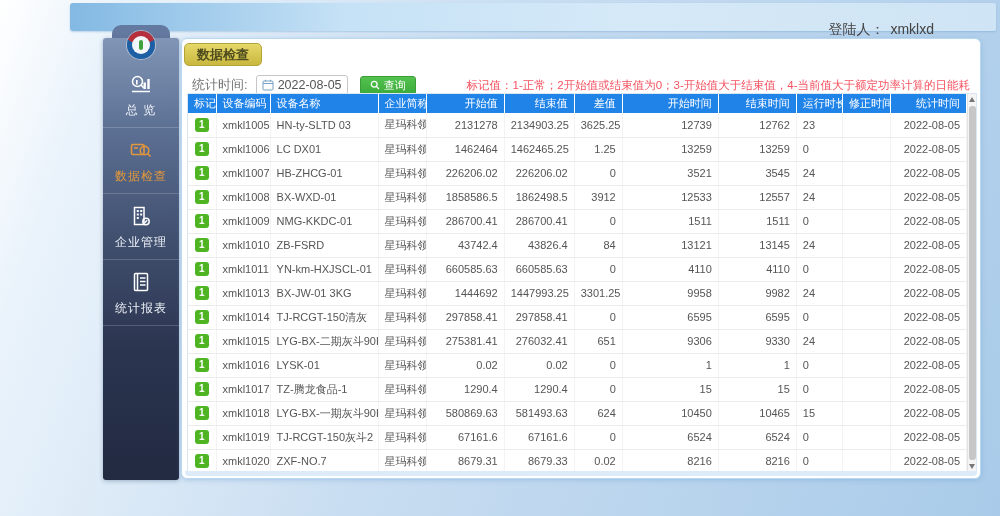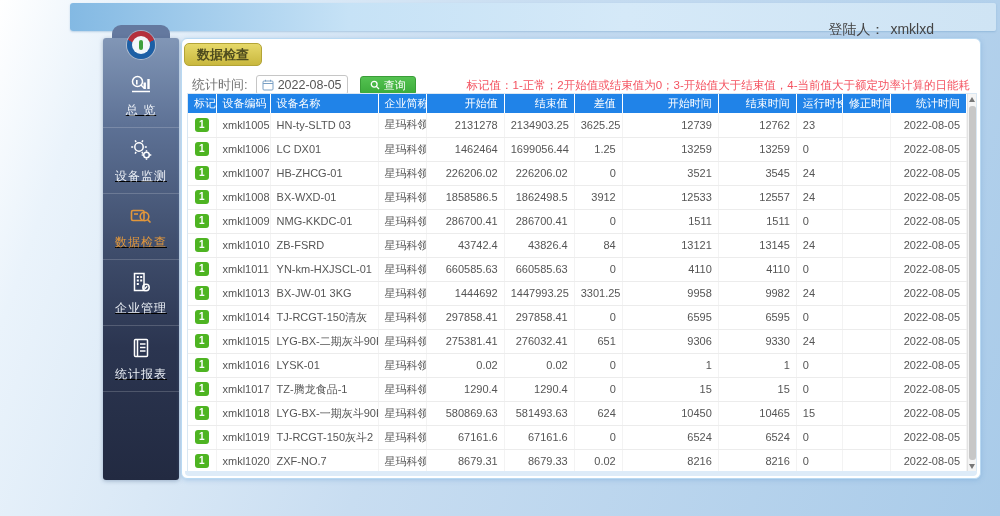--- a/index.html
+++ b/index.html
@@ -41,21 +41,21 @@
     box-shadow: 0 0 0 1px rgba(255,255,255,.4);
   }
   .logo::before {
     content:""; position:absolute; left:5px; top:5px; width:18px; height:18px;
     border-radius:50%; background:#f2f6fa;
   }
   .logo::after {
     content:""; position:absolute; left:12px; top:9px; width:4px; height:10px;
     border-radius:2px; background:#3fa03c;
   }
-  .side-items { padding-top:24px;text-decoration:underline; }
+  .side-items { padding-top:24px; }
   .side-item {
     height:66px; display:flex; flex-direction:column; align-items:center; justify-content:center;
     gap:5px; border-bottom:1px solid rgba(255,255,255,.18); cursor:pointer;
   }
   .side-item:last-child { border-bottom:1px solid rgba(255,255,255,.18); }
   .side-item .lbl { font-size:12px; color:#eef2f8; letter-spacing:1px; }
   .side-item.active .lbl { color:#e2973b; }
 
   
   .panel {
@@ -142,39 +142,20 @@
           <line x1="13" y1="14" x2="16" y2="17"></line>
           <line x1="4" y1="20.5" x2="22" y2="20.5"></line>
         </g>
         <g fill="#fff">
           <rect x="8" y="9" width="1.6" height="4.5"></rect>
           <rect x="15.5" y="11.5" width="2.4" height="6.5"></rect>
           <rect x="19.3" y="8" width="2.4" height="10"></rect>
         </g>
       </svg>
       <span class="lbl">总 览</span>
-    </div>
-    <div class="side-item">
-      <svg width="26" height="26" viewBox="0 0 26 26">
-        <g stroke="#fff" stroke-width="1.5" fill="none">
-          <circle cx="11" cy="10" r="4.2"></circle>
-          <line x1="16.8" y1="10" x2="18.8" y2="10"></line>
-            <line x1="5.2" y1="10" x2="3.2" y2="10"></line>
-          <line x1="13.9" y1="15" x2="14.9" y2="16.7"></line>
-            <line x1="8.1" y1="15" x2="7.1" y2="16.7"></line>
-          <line x1="13.9" y1="5" x2="14.9" y2="3.3"></line>
-            <line x1="8.1" y1="5" x2="7.1" y2="3.3"></line>
-          <circle cx="18.5" cy="18" r="2.8"></circle>
-          <line x1="21.8" y1="18" x2="23.3" y2="18"></line>
-            <line x1="18.5" y1="21.3" x2="18.5" y2="22.8"></line>
-          <line x1="15.2" y1="18" x2="13.7" y2="18"></line>
-            <line x1="18.5" y1="14.7" x2="18.5" y2="13.2"></line>
-        </g>
-      </svg>
-      <span class="lbl">设备监测</span>
     </div>
     <div class="side-item active">
       <svg width="26" height="26" viewBox="0 0 26 26">
         <g stroke="#e2973b" stroke-width="1.6" fill="none">
           <rect x="3.5" y="7.5" width="12.5" height="10" rx="1.5"></rect>
           <line x1="6" y1="11" x2="10" y2="11"></line>
           <circle cx="16.5" cy="13.5" r="4.3"></circle>
           <line x1="19.6" y1="16.6" x2="22.5" y2="19.5"></line>
         </g>
       </svg>
@@ -287,21 +268,21 @@
             <td class="c9">23</td>
             <td class="c10"></td>
             <td class="c11">2022-08-05</td>
           </tr>
           <tr>
             <td class="c0"><span class="badge">1</span></td>
             <td class="c1">xmkl1006</td>
             <td class="c2">LC DX01</td>
             <td class="c3">星玛科领</td>
             <td class="c4">1462464</td>
-            <td class="c5">1699056.44</td>
+            <td class="c5">1462465.25</td>
             <td class="c6">1.25</td>
             <td class="c7">13259</td>
             <td class="c8">13259</td>
             <td class="c9">0</td>
             <td class="c10"></td>
             <td class="c11">2022-08-05</td>
           </tr>
           <tr>
             <td class="c0"><span class="badge">1</span></td>
             <td class="c1">xmkl1007</td>

